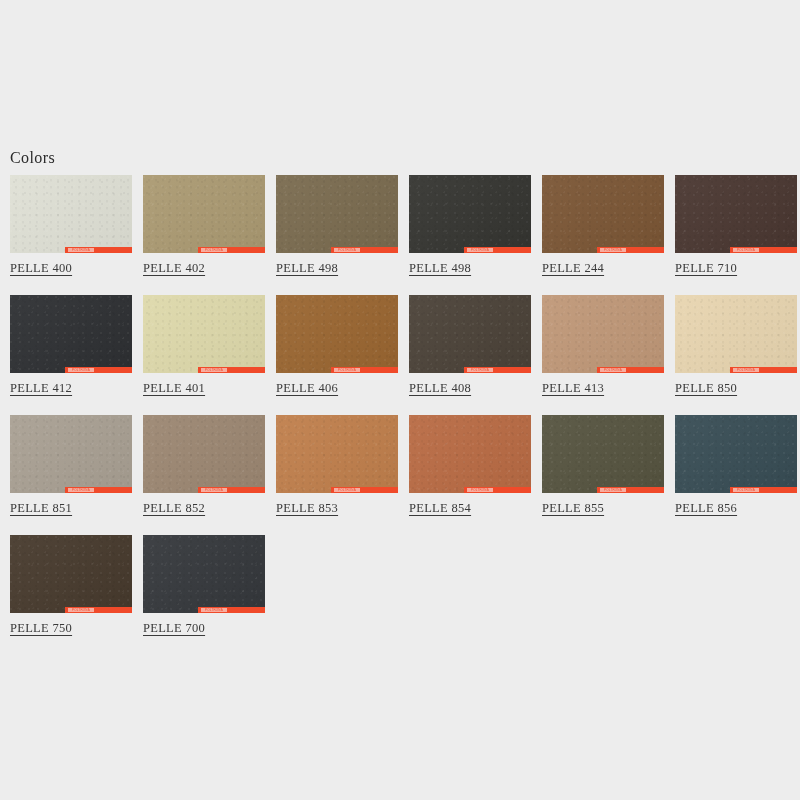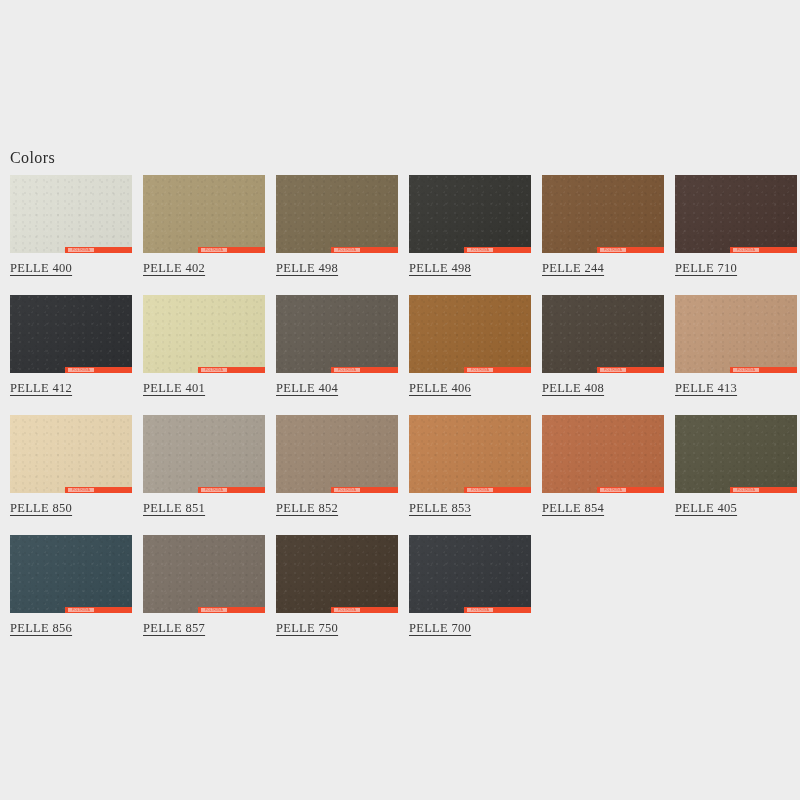--- a/index.html
+++ b/index.html
@@ -149,25 +149,20 @@
       <div class="cell"><div class="swatch" style="background-color: rgb(46, 48, 51);">
           <div class="brandbar" style="background: rgb(240, 74, 42);">
             <div class="brandbar-mark">POLTRONA</div>
           </div>
         </div><a class="label">PELLE 412</a></div>
       <div class="cell"><div class="swatch" style="background-color: rgb(222, 217, 171);">
           <div class="brandbar" style="background: rgb(240, 74, 42);">
             <div class="brandbar-mark">POLTRONA</div>
           </div>
         </div><a class="label">PELLE 401</a></div>
-      <div class="cell"><div class="swatch" style="background-color: rgb(99, 92, 82);">
-          <div class="brandbar" style="background: rgb(240, 74, 42);">
-            <div class="brandbar-mark">POLTRONA</div>
-          </div>
-        </div><a class="label">PELLE 404</a></div>
       <div class="cell"><div class="swatch" style="background-color: rgb(154, 102, 49);">
           <div class="brandbar" style="background: rgb(240, 74, 42);">
             <div class="brandbar-mark">POLTRONA</div>
           </div>
         </div><a class="label">PELLE 406</a></div>
       <div class="cell"><div class="swatch" style="background-color: rgb(75, 66, 56);">
           <div class="brandbar" style="background: rgb(240, 74, 42);">
             <div class="brandbar-mark">POLTRONA</div>
           </div>
         </div><a class="label">PELLE 408</a></div>
@@ -198,31 +193,26 @@
         </div><a class="label">PELLE 853</a></div>
       <div class="cell"><div class="swatch" style="background-color: rgb(185, 107, 68);">
           <div class="brandbar" style="background: rgb(240, 74, 42);">
             <div class="brandbar-mark">POLTRONA</div>
           </div>
         </div><a class="label">PELLE 854</a></div>
       <div class="cell"><div class="swatch" style="background-color: rgb(86, 84, 64);">
           <div class="brandbar" style="background: rgb(240, 74, 42);">
             <div class="brandbar-mark">POLTRONA</div>
           </div>
-        </div><a class="label">PELLE 405</a></div>
+        </div><a class="label">PELLE 855</a></div>
       <div class="cell"><div class="swatch" style="background-color: rgb(56, 77, 85);">
           <div class="brandbar" style="background: rgb(240, 74, 42);">
             <div class="brandbar-mark">POLTRONA</div>
           </div>
         </div><a class="label">PELLE 856</a></div>
-      <div class="cell"><div class="swatch" style="background-color: rgb(123, 112, 101);">
-          <div class="brandbar" style="background: rgb(240, 74, 42);">
-            <div class="brandbar-mark">POLTRONA</div>
-          </div>
-        </div><a class="label">PELLE 857</a></div>
       <div class="cell"><div class="swatch" style="background-color: rgb(71, 58, 45);">
           <div class="brandbar" style="background: rgb(240, 74, 42);">
             <div class="brandbar-mark">POLTRONA</div>
           </div>
         </div><a class="label">PELLE 750</a></div>
       <div class="cell"><div class="swatch" style="background-color: rgb(53, 56, 60);">
           <div class="brandbar" style="background: rgb(240, 74, 42);">
             <div class="brandbar-mark">POLTRONA</div>
           </div>
         </div><a class="label">PELLE 700</a></div>

